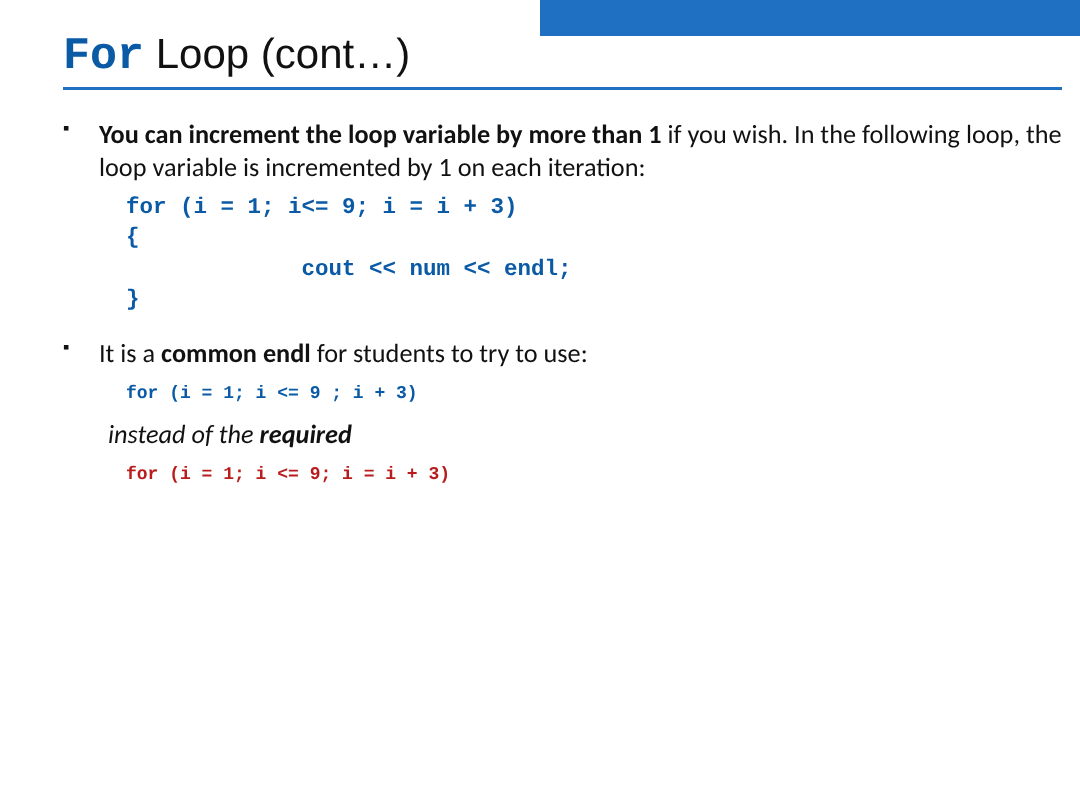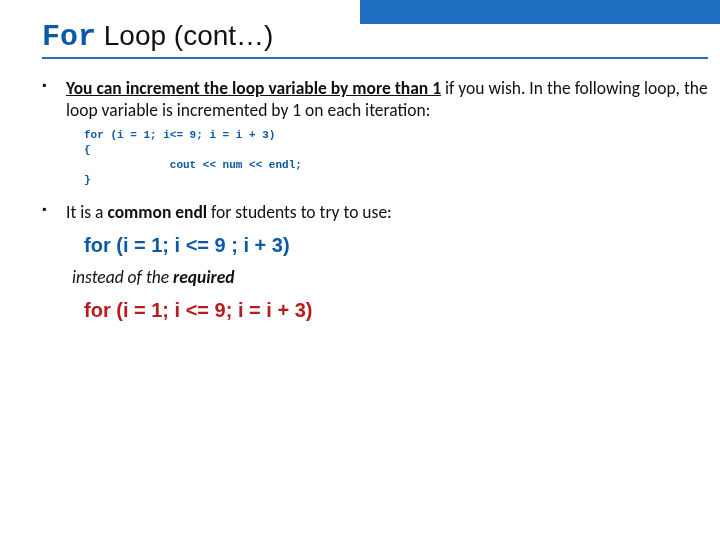--- a/index.html
+++ b/index.html
@@ -52,31 +52,31 @@
   }
   ul.outer > li::before {
     content: "▪";
     position: absolute;
     left: 0;
     top: 1px;
     font-size: 12px;
     color: #111;
   }
   .bold { font-weight: bold; }
-  .u { text-decoration: underline; }
+  .u { }
   .code-block {
     font-family: "Courier New", monospace;
-    font-size: 11px;
+    font-size: 15px;
     white-space: pre;
     margin: 6px 0 2px 18px;
     line-height: 1.35;
   }
   .code-inline {
-    font-family: Liberation Sans, sans-serif;
-    font-size: 20px;
+    font-family: Liberation Mono, monospace;
+    font-size: 12px;
     white-space: pre;
     display: block;
     margin: 8px 0 8px 18px;
   }
   .kw-blue { color: #0a5aa5; font-weight: bold; }
   .kw-all-blue { color: #b91c1c; font-weight: bold; }
   .indent-label {
     display: block;
     margin: 6px 0 8px 6px;
     font-size: 17.5px;

